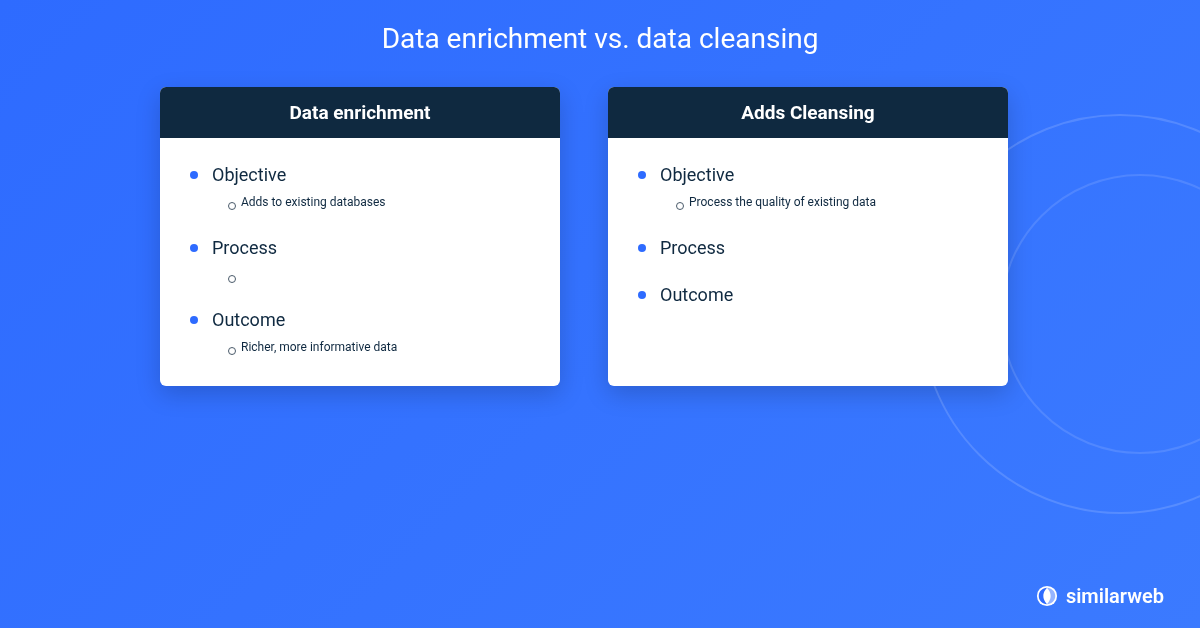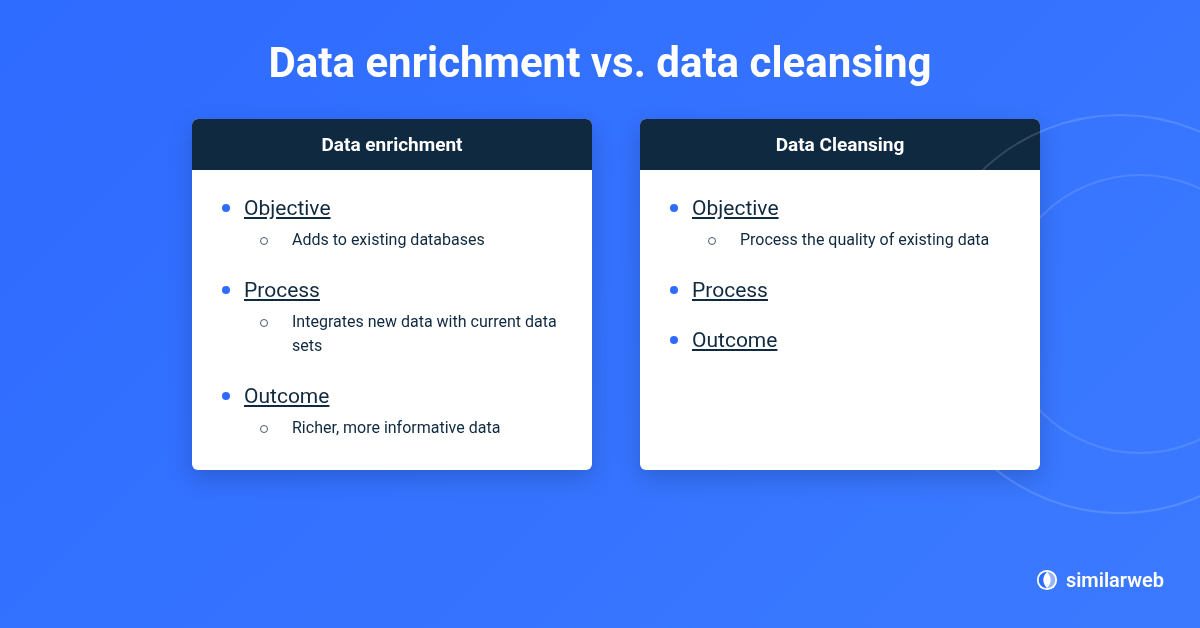--- a/index.html
+++ b/index.html
@@ -26,29 +26,29 @@
       right: -80px;
       top: 50%;
       transform: translateY(-50%);
       width: 280px;
       height: 280px;
       border-radius: 50%;
       border: 2px solid rgba(255,255,255,0.12);
     }
     .page-title {
       color: #fff;
-      font-size: 42px;
-      font-weight: 700;
+      font-size: 28px;
+      font-weight: 400;
       text-align: center;
-      padding-top: 38px;
+      padding-top: 22px;
       padding-bottom: 32px;
     }
     .cards {
       display: flex;
-      justify-content: flex-end;
+      justify-content: flex-start;
       gap: 48px;
       padding: 0 160px;
     }
     .card {
       background: #fff;
       border-radius: 6px;
       width: 400px;
       box-shadow: 0 8px 24px rgba(0,0,0,0.18);
       overflow: hidden;
     }
@@ -64,53 +64,52 @@
       padding: 26px 30px 30px 30px;
     }
     .section {
       margin-bottom: 26px;
     }
     .section:last-child { margin-bottom: 0; }
     .section-label {
       display: flex;
       align-items: center;
       gap: 14px;
-      font-size: 21px;
+      font-size: 18px;
       color: #0f2940;
       margin-bottom: 8px;
-      text-decoration: underline;
     }
     .bullet-filled {
       width: 8px;
       height: 8px;
       border-radius: 50%;
       background: #2e6bff;
       flex-shrink: 0;
     }
     .section-detail {
       display: flex;
       align-items: flex-start;
-      gap: 24px;
+      gap: 5px;
       padding-left: 38px;
-      font-size: 16px;
+      font-size: 12px;
       color: #0f2940;
       line-height: 1.5;
     }
     .bullet-hollow {
       width: 8px;
       height: 8px;
       border-radius: 50%;
       border: 1.5px solid #4a5a6a;
       flex-shrink: 0;
       margin-top: 9px;
     }
     .brand {
       position: absolute;
       right: 36px;
-      bottom: 36px;
+      bottom: 20px;
       display: flex;
       align-items: center;
       gap: 8px;
       color: #fff;
       font-size: 20px;
       font-weight: 600;
     }
     .brand-icon {
       width: 22px;
       height: 22px;
@@ -141,40 +140,39 @@
         </div>
       </div>
 
       <div class="section">
         <div class="section-label">
           <span class="bullet-filled"></span>
           <span>Process</span>
         </div>
         <div class="section-detail">
           <span class="bullet-hollow"></span>
-          <span>Integrates new data with current data sets</span>
         </div>
       </div>
 
       <div class="section">
         <div class="section-label">
           <span class="bullet-filled"></span>
           <span>Outcome</span>
         </div>
         <div class="section-detail">
           <span class="bullet-hollow"></span>
           <span>Richer, more informative data</span>
         </div>
       </div>
 
     </div>
   </div>
 
   <div class="card">
-    <div class="card-header">Data Cleansing</div>
+    <div class="card-header">Adds Cleansing</div>
     <div class="card-body">
 
       <div class="section">
         <div class="section-label">
           <span class="bullet-filled"></span>
           <span>Objective</span>
         </div>
         <div class="section-detail">
           <span class="bullet-hollow"></span>
           <span>Process the quality of existing data</span>

